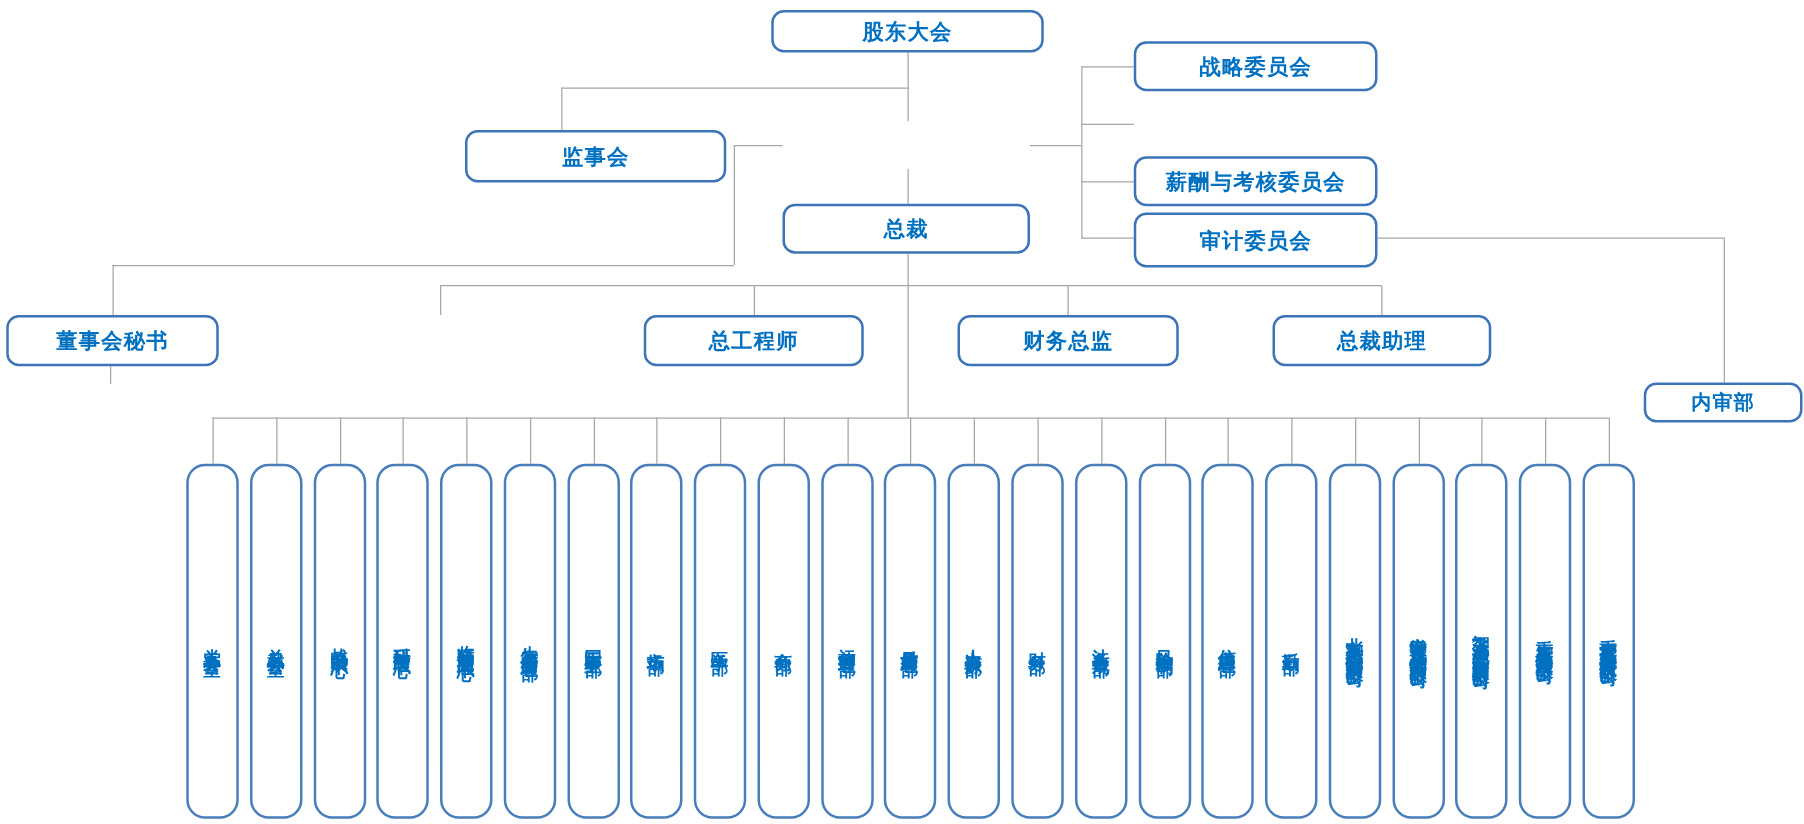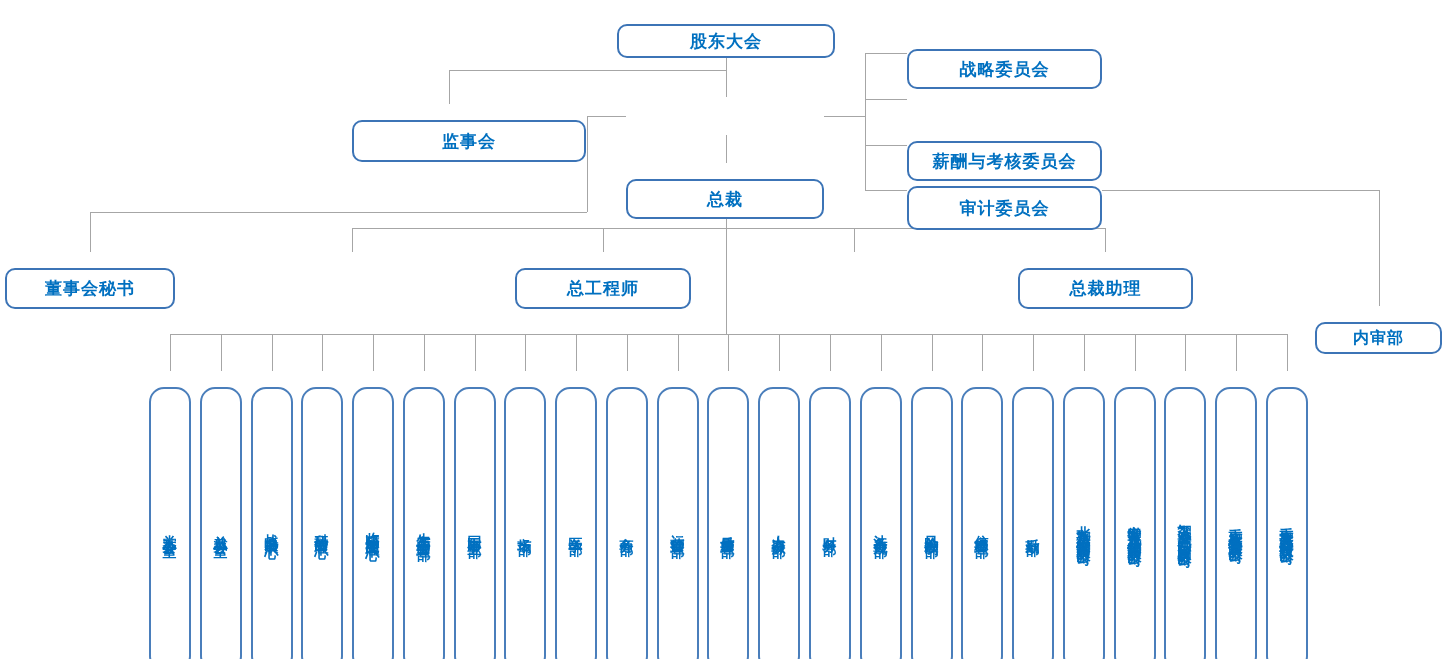--- a/index.html
+++ b/index.html
@@ -24,21 +24,20 @@
     color: #0070C0;
     font-weight: bold;
     font-size: 17px;
     letter-spacing: 1px;
     display: flex;
     align-items: center;
     justify-content: center;
     text-align: center;
     white-space: nowrap;
     z-index: 2;
-    margin-top: 16px;
   }
   .box.small {
     font-size: 16px;
   }
   .box.tall {
     border-color: #4A7EBB;
     border-radius: 15px;
     writing-mode: vertical-rl;
     text-orientation: upright;
     white-space: normal;
@@ -51,32 +50,33 @@
     background: #A6A6A6;
     z-index: 1;
   }
 </style>
 </head>
 <body>
 
 <div id="canvas">
   <div class="box" style="left:617px; top:8px; width:218px; height:34px;">股东大会</div>
 
-  <div class="box" style="left:352px; top:104px; width:234px; height:42px;">监事会</div>
+  <div class="box" style="left:372px; top:104px; width:209px; height:42px;">监事会</div>
 
 
   <div class="box" style="left:626px; top:163px; width:198px; height:40px;">总裁</div>
 
 
   <div class="box small" style="left:1315px; top:306px; width:127px; height:32px;">内审部</div>
 <div class="box" style="left: 907px; top: 33px; width: 195px; height: 40px;">战略委员会</div>
     <div class="box" style="left: 907px; top: 125px; width: 195px; height: 40px;">薪酬与考核委员会</div>
     <div class="box" style="left: 907px; top: 170px; width: 195px; height: 44px;">审计委员会</div>
     <div class="box" style="left: 5px; top: 252px; width: 170px; height: 41px;">董事会秘书</div>
     <div class="box" style="left: 515px; top: 252px; width: 176px; height: 41px;">总工程师</div>
+    <div class="box" style="left: 766px; top: 252px; width: 177px; height: 41px;">财务总监</div>
     <div class="box" style="left: 1018px; top: 252px; width: 175px; height: 41px;">总裁助理</div>
     <div class="box tall" style="left: 149px; top: 371px; width: 42px; height: 284px;">党委办公室</div>
     <div class="box tall" style="left: 200px; top: 371px; width: 42px; height: 284px;">总裁办公室</div>
     <div class="box tall" style="left: 251px; top: 371px; width: 42px; height: 284px;">战略发展中心</div>
     <div class="box tall" style="left: 301px; top: 371px; width: 42px; height: 284px;">科研管理中心</div>
     <div class="box tall" style="left: 352px; top: 371px; width: 42px; height: 284px;">临床研究管理中心</div>
     <div class="box tall" style="left: 403px; top: 371px; width: 42px; height: 284px;">生产与安全管理部</div>
     <div class="box tall" style="left: 454px; top: 371px; width: 42px; height: 284px;">国际事业部</div>
     <div class="box tall" style="left: 504px; top: 371px; width: 42px; height: 284px;">市场部</div>
     <div class="box tall" style="left: 555px; top: 371px; width: 42px; height: 284px;">医学部</div>

